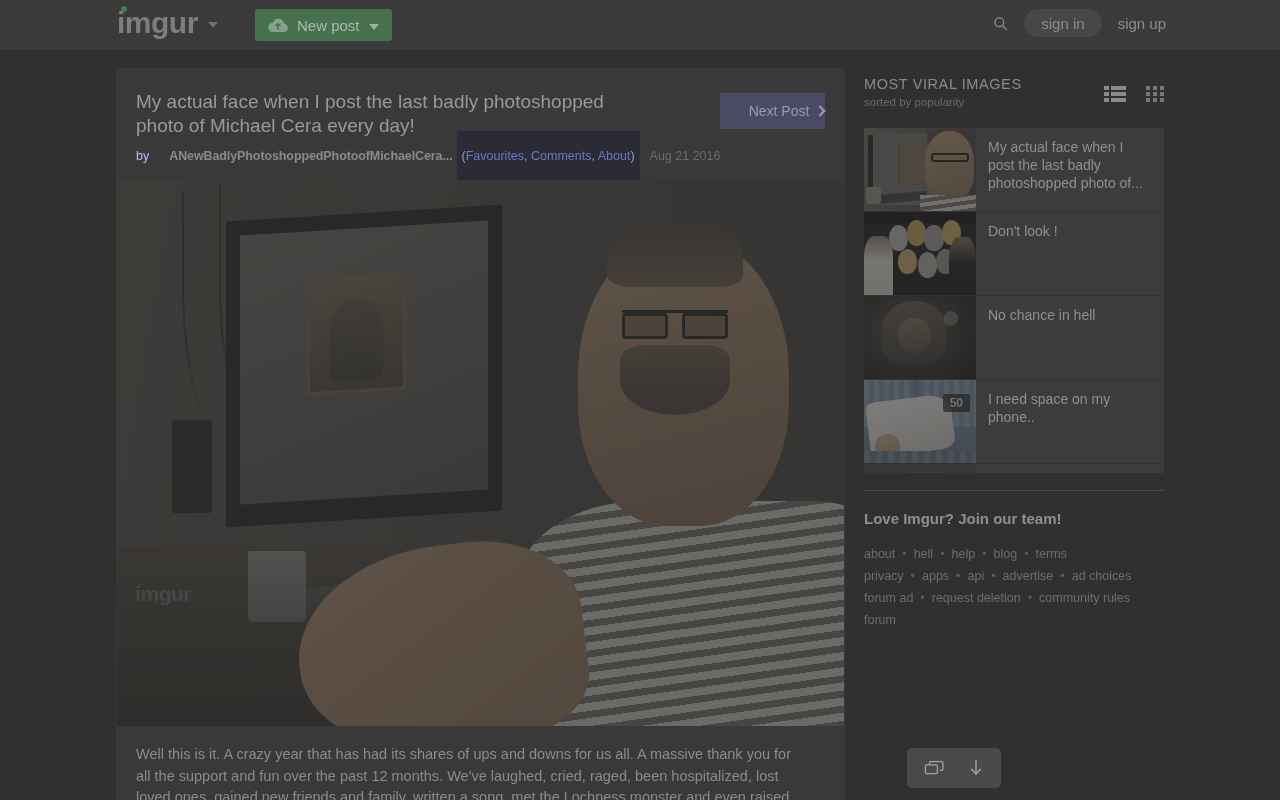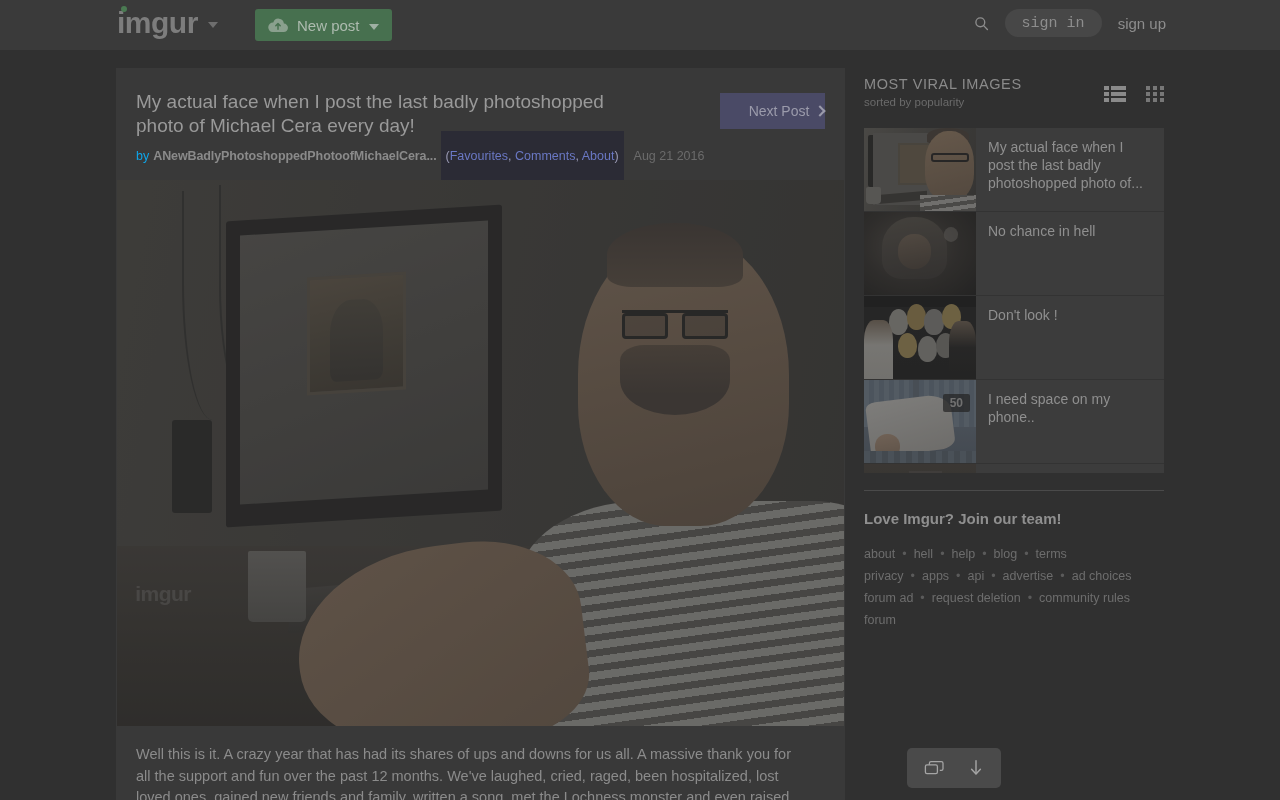--- a/index.html
+++ b/index.html
@@ -101,21 +101,20 @@
   .signin-pill {
     height: 28px;
     padding: 0 17px;
     border-radius: 14px;
     background: #474747;
     display: flex;
     align-items: center;
     color: #8d8d8d;
     font-size: 15px;
     cursor: pointer;
-    font-family: Liberation Mono, monospace;
   }
   .signup-link {
     color: #8d8d8d;
     font-size: 15px;
     cursor: pointer;
     padding: 0 2px;
   }
 
   
   .content-panel {
@@ -138,21 +137,21 @@
   }
 
   .byline {
     margin-top: 9px;
     display: flex;
     align-items: center;
     font-size: 12.5px;
     color: #7a7a7a;
     height: 18px;
   }
-  .by-word { color: #0ea5e9; margin-right: 4px; }
+  .by-word { color: #c4b5fd; margin-right: 20px; }
   .author-name {
     color: #8a8a8a;
     font-weight: 700;
     letter-spacing: -0.1px;
     cursor: pointer;
   }
   .meta-tooltip {
     background: #2b2b35;
     padding: 18px 5px;
     margin-left: 4px;
@@ -582,47 +581,47 @@
             <div class="gl"></div>
           <div class="kb"></div>
             <div class="mug"></div>
             <div class="shirt"></div>
           <div class="img-dim"></div>
         </div>
         <div class="sb-label">My actual face when I post the last badly photoshopped photo of...</div>
       </div>
 
       <div class="sb-item">
-        <div class="sb-thumb t3">
-          <div class="hood"></div>
-            <div class="fc"></div>
-            <div class="bok"></div>
-          <div class="img-dim"></div>
-        </div>
-        <div class="sb-label">No chance in hell</div>
-      </div>
-
-      <div class="sb-item">
         <div class="sb-thumb t2">
           <div class="band"></div>
           <div class="bal" style="left:22%;top:16%;background:#b3b0a8;"></div>
           <div class="bal" style="left:38%;top:10%;background:#b89a55;"></div>
           <div class="bal" style="left:54%;top:16%;background:#9a9792;"></div>
           <div class="bal" style="left:70%;top:9%;background:#c0a45c;"></div>
           <div class="bal" style="left:30%;top:44%;background:#c2a55d;"></div>
           <div class="bal" style="left:48%;top:48%;background:#a8a59e;"></div>
           <div class="bal" style="left:64%;top:44%;background:#8d8a84;"></div>
           <div class="pL"></div>
             <div class="pR"></div>
           <div class="img-dim"></div>
         </div>
         <div class="sb-label">Don't look !</div>
       </div>
 
       <div class="sb-item">
+        <div class="sb-thumb t3">
+          <div class="hood"></div>
+            <div class="fc"></div>
+            <div class="bok"></div>
+          <div class="img-dim"></div>
+        </div>
+        <div class="sb-label">No chance in hell</div>
+      </div>
+
+      <div class="sb-item">
         <div class="sb-thumb t4">
           <div class="wall"></div>
             <div class="post"></div>
             <div class="bed"></div>
           <div class="hd"></div>
             <div class="rail"></div>
           <div class="sb-badge">50</div>
           <div class="img-dim"></div>
         </div>
         <div class="sb-label">I need space on my phone..</div>

